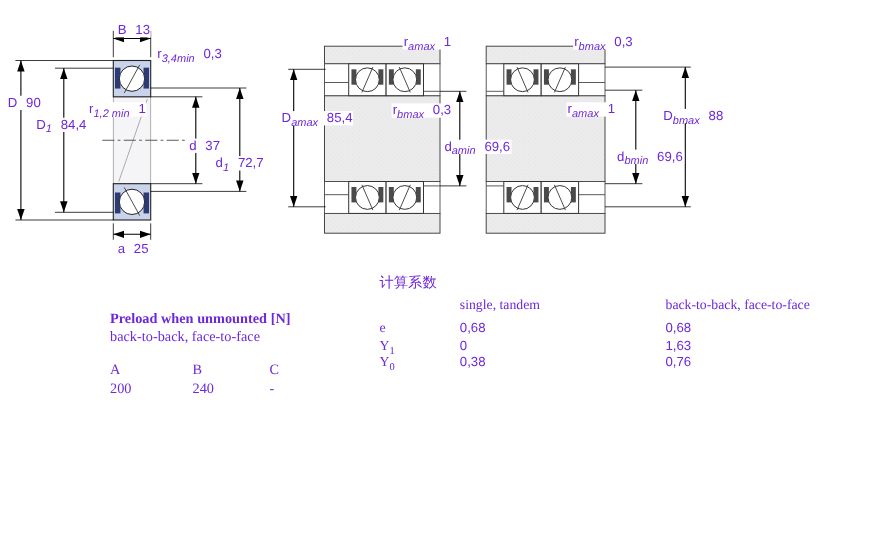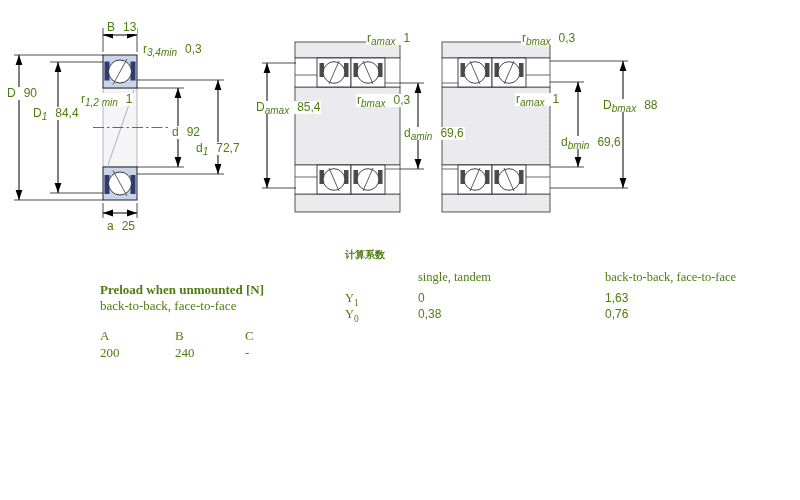--- a/index.html
+++ b/index.html
@@ -1,17 +1,17 @@
 <!DOCTYPE html>
 <html><head>
 <meta charset="utf-8">
 <style>
   html,body{margin:0;padding:0;}
   .stage{position:relative;width:800px;height:500px;background:#ffffff;overflow:hidden;
-         font-family:"Liberation Sans",sans-serif;color:#4d7c0f;}
+         font-family:"Liberation Sans",sans-serif;color:#6d28d9;}
   .stage svg{position:absolute;left:0;top:0;}
 
   
   .dim-label{position:absolute;background:#fff;font-size:12px;line-height:13px;
              white-space:nowrap;padding:0 1px;}
   .dim-label sub{font-size:10px;line-height:0;font-style:italic;}
   .dim-label .val{margin-left:8px;}
 
   
   .preload{position:absolute;left:100px;top:250px;width:230px;height:80px;
@@ -19,21 +19,21 @@
   .pt-title{position:absolute;left:0;top:0;font-weight:bold;white-space:nowrap;}
   .pt-sub{position:absolute;left:0;top:16px;white-space:nowrap;}
   .pt-head{position:absolute;left:0;top:46px;width:230px;}
   .pt-vals{position:absolute;left:0;top:63px;width:230px;}
   .pt-c0{position:absolute;left:0;}
   .pt-c1{position:absolute;left:75px;}
   .pt-c2{position:absolute;left:145px;}
 
   
   .factors{position:absolute;left:345px;top:248px;width:400px;height:160px;font-size:12px;}
-  .ft-title{position:absolute;left:0;top:0;font-weight:bold;font-size:10px;white-space:nowrap;}
+  .ft-title{position:absolute;left:0;top:0;font-weight:normal;font-size:13px;white-space:nowrap;}
   .ft-h{position:absolute;top:22px;font-family:"Liberation Serif",serif;font-size:12.5px;white-space:nowrap;}
   .ft-h1{left:73px;}
   .ft-h2{left:260px;}
   .ft-rows{position:absolute;left:0;top:43px;}
   .frow{height:15.7px;white-space:nowrap;}
   .fsym{display:inline-block;width:73px;font-family:"Liberation Serif",serif;font-size:12.5px;}
   .fsym sub{font-size:9.5px;line-height:0;}
   .fv1{display:inline-block;width:187px;}
   .fv2{display:inline-block;}
 </style>
@@ -162,21 +162,21 @@
       <line x1="550" y1="167" x2="584" y2="167" stroke="#000" stroke-width="0.7"></line>
       <line x1="578" y1="82" x2="578" y2="167" stroke="#000" stroke-width="1" marker-start="url(#mS)" marker-end="url(#mE)"></line>
     </g>
   </svg>
 
   <span class="dim-label" style="left:106px;top:21px"><span class="sym">B</span><sub></sub><span class="val">13</span></span>
   <span class="dim-label" style="left:142px;top:43px"><span class="sym">r</span><sub>3,4min</sub><span class="val">0,3</span></span>
   <span class="dim-label" style="left:6px;top:87px"><span class="sym">D</span><sub></sub><span class="val">90</span></span>
   <span class="dim-label" style="left:32px;top:107px"><span class="sym">D</span><sub>1</sub><span class="val">84,4</span></span>
   <span class="dim-label" style="left:80px;top:93px"><span class="sym">r</span><sub>1,2 min</sub><span class="val">1</span></span>
-  <span class="dim-label" style="left:171px;top:126px"><span class="sym">d</span><sub></sub><span class="val">92</span></span>
+  <span class="dim-label" style="left:171px;top:126px"><span class="sym">d</span><sub></sub><span class="val">37</span></span>
   <span class="dim-label" style="left:195px;top:142px"><span class="sym">d</span><sub>1</sub><span class="val">72,7</span></span>
   <span class="dim-label" style="left:106px;top:220px"><span class="sym">a</span><sub></sub><span class="val">25</span></span>
   <span class="dim-label" style="left:366px;top:32px"><span class="sym">r</span><sub>amax</sub><span class="val">1</span></span>
   <span class="dim-label" style="left:356px;top:94px"><span class="sym">r</span><sub>bmax</sub><span class="val">0,3</span></span>
   <span class="dim-label" style="left:255px;top:101px"><span class="sym">D</span><sub>amax</sub><span class="val">85,4</span></span>
   <span class="dim-label" style="left:403px;top:127px"><span class="sym">d</span><sub>amin</sub><span class="val">69,6</span></span>
   <span class="dim-label" style="left:521px;top:32px"><span class="sym">r</span><sub>bmax</sub><span class="val">0,3</span></span>
   <span class="dim-label" style="left:515px;top:93px"><span class="sym">r</span><sub>amax</sub><span class="val">1</span></span>
   <span class="dim-label" style="left:602px;top:99px"><span class="sym">D</span><sub>bmax</sub><span class="val">88</span></span>
   <span class="dim-label" style="left:560px;top:136px"><span class="sym">d</span><sub>bmin</sub><span class="val">69,6</span></span>
@@ -194,18 +194,19 @@
       <span class="pt-c1">240</span>
       <span class="pt-c2">-</span>
     </div>
   </div>
 
   <div class="factors">
     <div class="ft-title">计算系数</div>
     <div class="ft-h ft-h1">single, tandem</div>
     <div class="ft-h ft-h2">back-to-back, face-to-face</div>
     <div class="ft-rows">
+      <div class="frow"><span class="fsym"><span>e</span><sub></sub></span><span class="fv1">0,68</span><span class="fv2">0,68</span></div>
       <div class="frow"><span class="fsym"><span>Y</span><sub>1</sub></span><span class="fv1">0</span><span class="fv2">1,63</span></div>
       <div class="frow"><span class="fsym"><span>Y</span><sub>0</sub></span><span class="fv1">0,38</span><span class="fv2">0,76</span></div>
     </div>
   </div>
 
 </div>
 
 </body></html>

